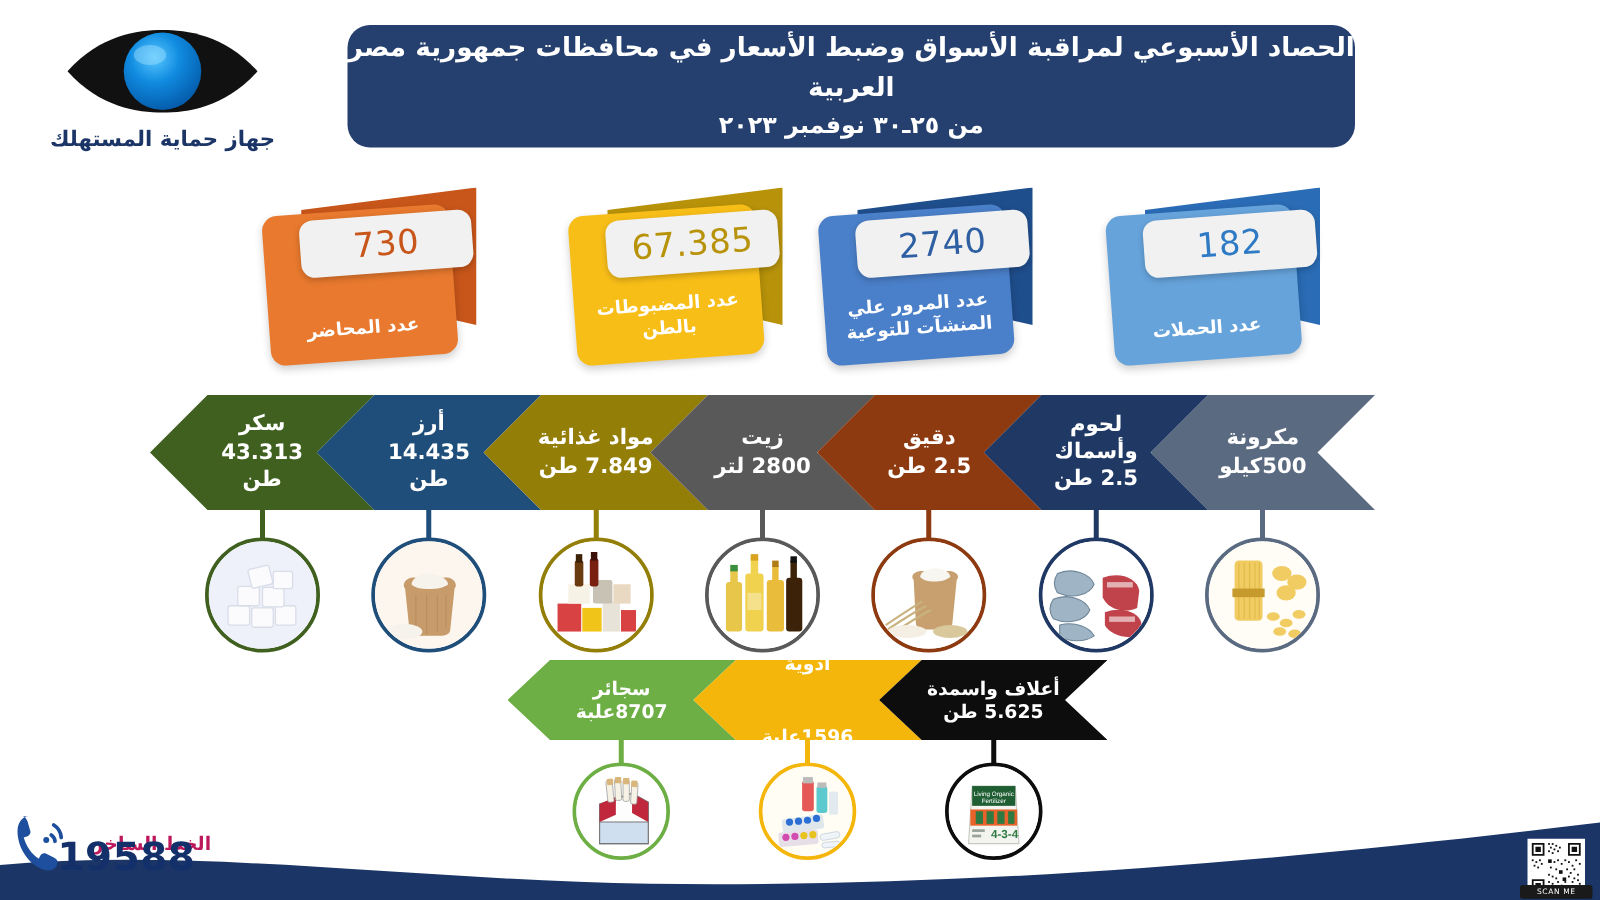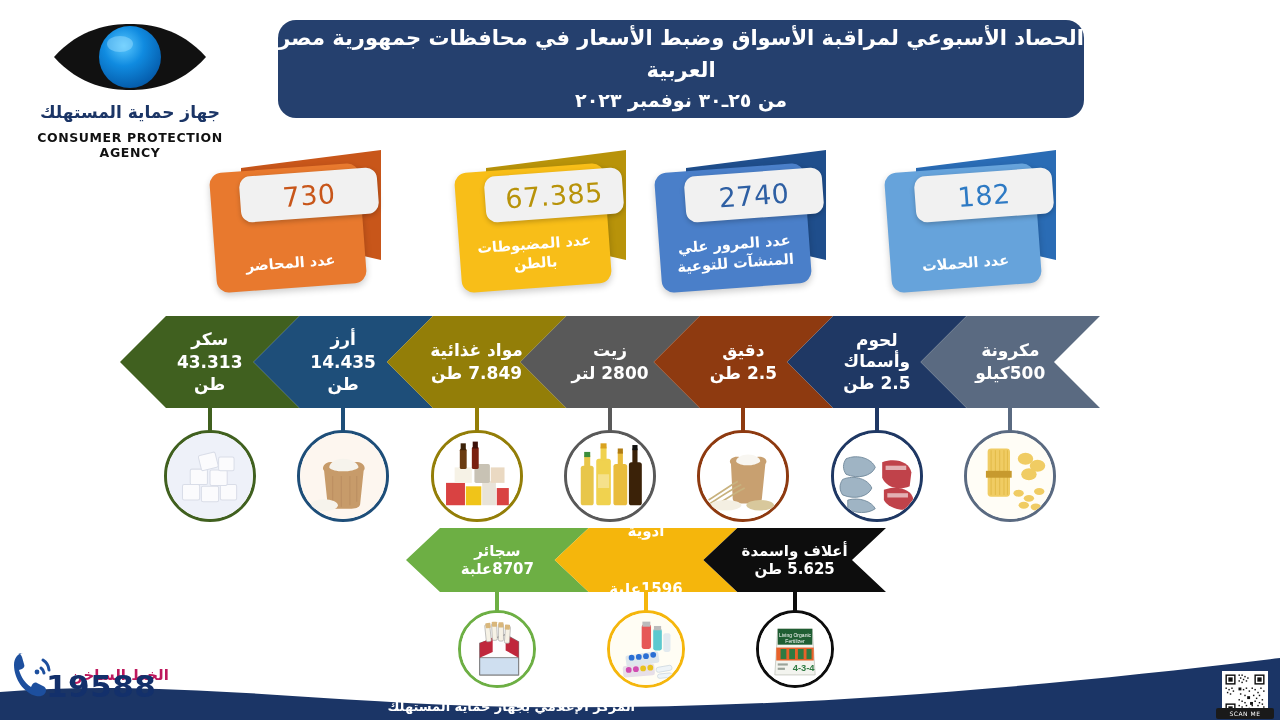--- a/index.html
+++ b/index.html
@@ -104,21 +104,20 @@
           <stop offset="45%" stop-color="#108be0"></stop>
           <stop offset="100%" stop-color="#0459a8"></stop>
         </radialGradient>
       </defs>
       <path d="M4 35 C30 6 60 2 80 2 C100 2 130 6 156 35 C130 64 100 68 80 68 C60 68 30 64 4 35 Z" fill="#111"></path>
       <circle cx="80" cy="35" r="31" fill="url(#eyeBall)"></circle>
       <path d="M53 44 a31 31 0 0 0 54 -5 a31 31 0 0 1 -54 5 Z" fill="#0c69b8" opacity=".55"></path>
       <ellipse cx="70" cy="22" rx="13" ry="8" fill="#9fe1ff" opacity=".45"></ellipse>
     </svg>
     <div class="cpa-ar">جهاز حماية المستهلك</div>
-    <div class="cpa-en">CONSUMER PROTECTION AGENCY</div>
   </div>
 
   <div class="title-box">
     <div class="title-l1">الحصاد الأسبوعي لمراقبة الأسواق وضبط الأسعار في محافظات جمهورية مصر العربية</div>
     <div class="title-l2">من ٢٥ـ٣٠ نوفمبر ٢٠٢٣</div>
   </div>
 
 
   <div id="kpi-container">
       <div class="kpi" style="left: 205px;">
@@ -420,21 +419,20 @@
               <rect x="26" y="76" width="10" height="3"></rect>
             </g>
           </g>
         </svg>
       </div>
     </div>
 
   <svg class="footer-wave" viewBox="0 0 1280 68" preserveAspectRatio="none">
     <path d="M0 40 C160 26 330 52 520 55 C760 58 1000 40 1280 6 L1280 68 L0 68 Z" fill="#1b3566"></path>
   </svg>
-  <div class="footer-text">المركز الإعلامي بجهاز حماية المستهلك</div>
 
   <div class="hotline">
     <svg class="hot-icon" viewBox="0 0 52 52">
       <path d="M13 5 c-5 0 -9 5 -9 12 c0 14 10 28 22 31 c6 1.5 10 -2 10 -6 c0 -2 -1 -3 -3 -4 l-6 -3 c-2 -1 -4 0 -5 2 l-1 2 c-6 -4 -10 -10 -12 -17 l3 -1 c2 -1 3 -3 2 -5 l-2 -7 c-1 -2 -2 -4 -4 -4z" fill="#1d4f9e"></path>
       <path d="M33 12 a13 13 0 0 1 6 10" stroke="#1d4f9e" stroke-width="3" fill="none" stroke-linecap="round"></path>
       <path d="M31 20 a7 7 0 0 1 3 5" stroke="#1d4f9e" stroke-width="3" fill="none" stroke-linecap="round"></path>
       <circle cx="27" cy="24" r="2.4" fill="#1d4f9e"></circle>
     </svg>
     <div class="hot-label">الخط الساخن</div>
     <div class="hot-num">19588</div>

